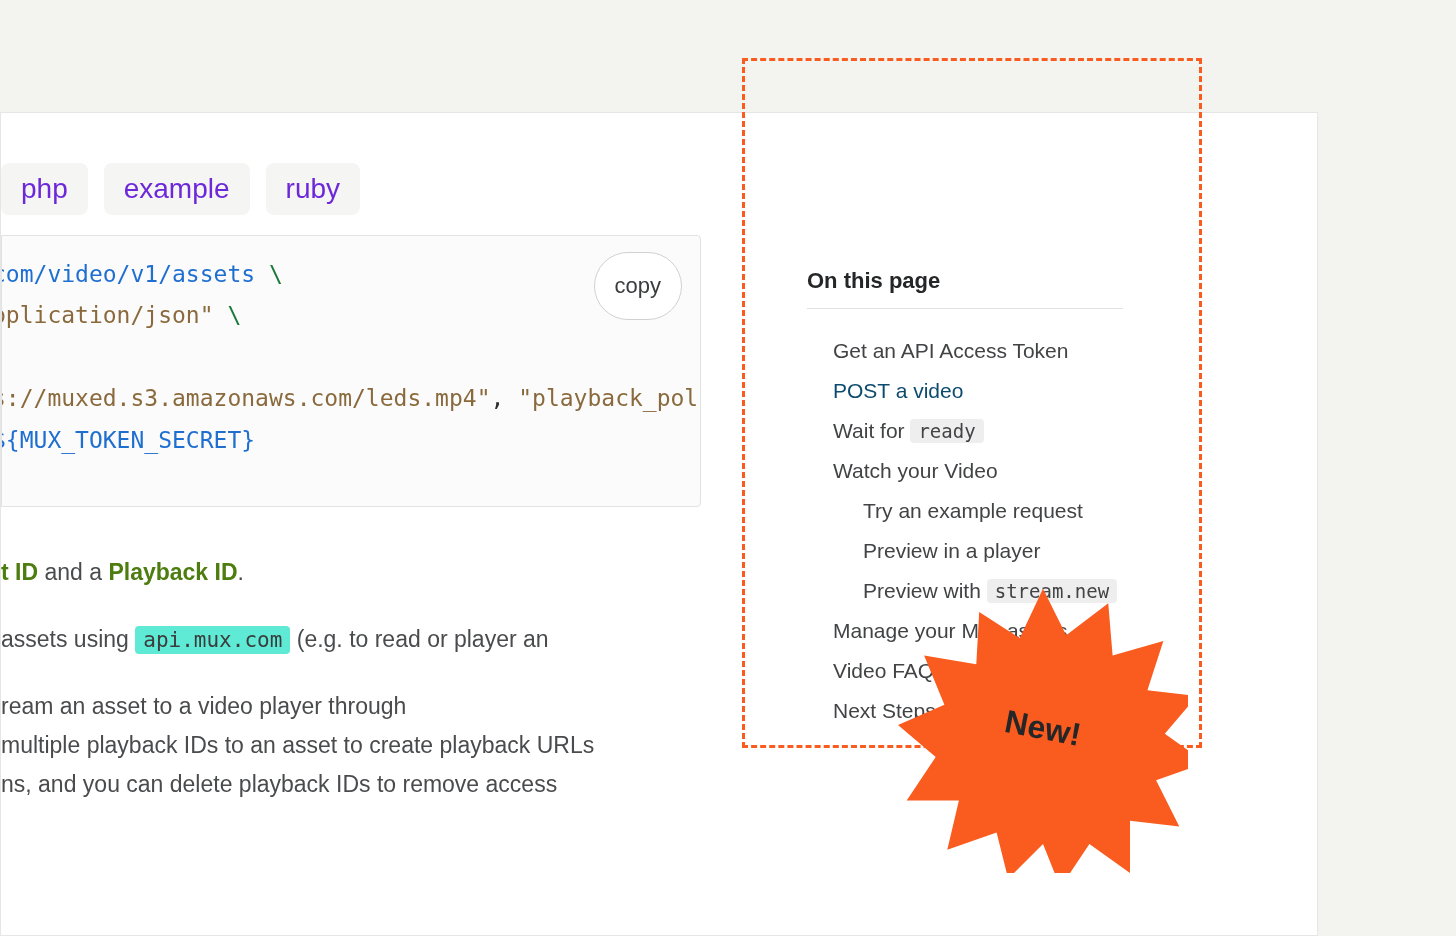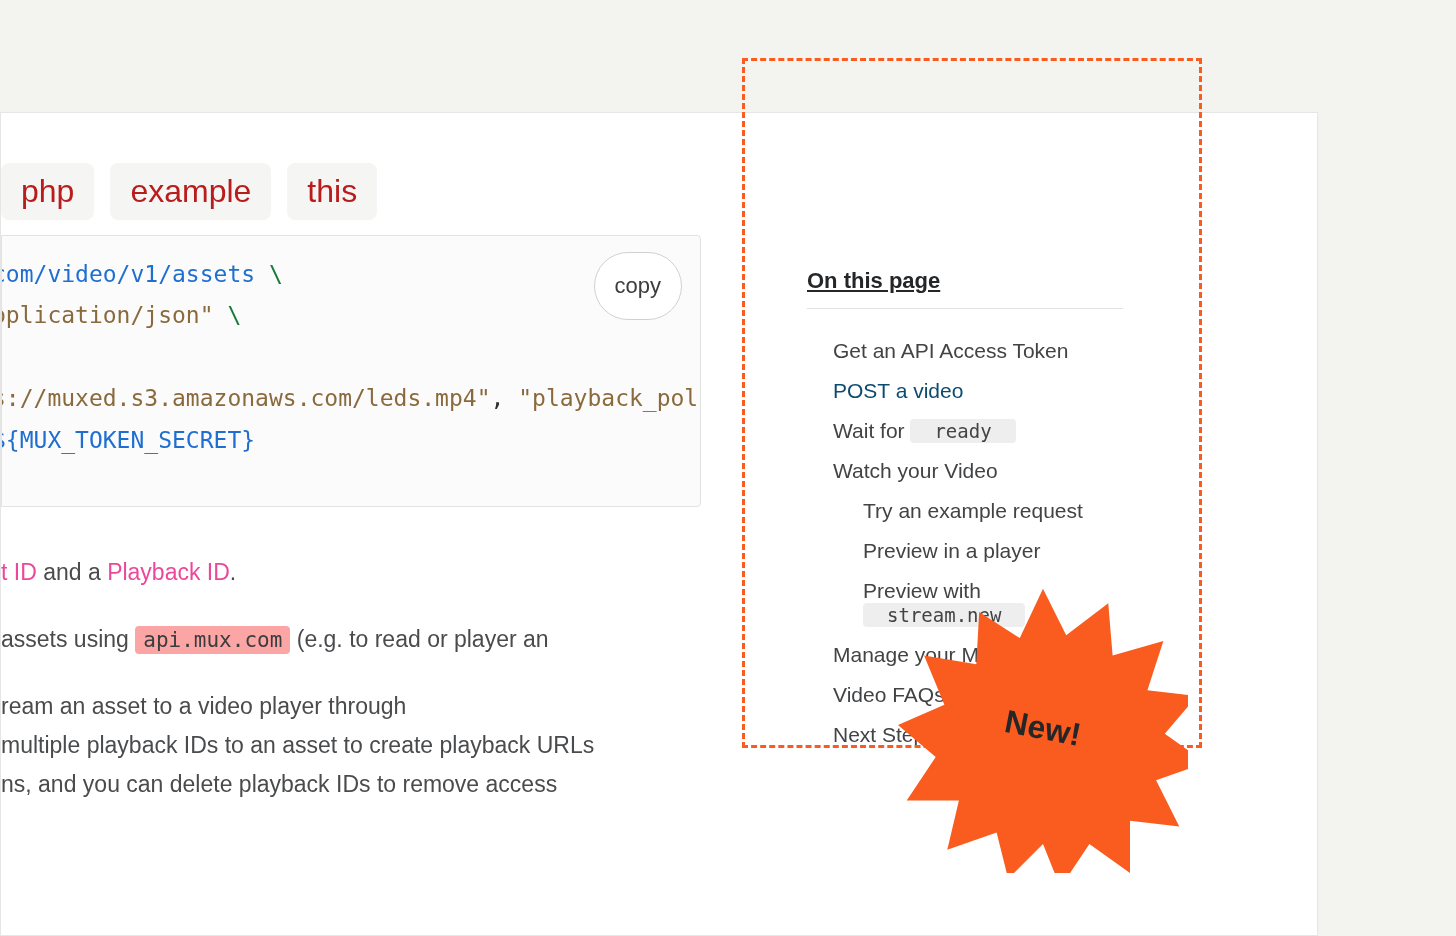--- a/index.html
+++ b/index.html
@@ -26,22 +26,22 @@
     position: absolute;
     left: 0;
     top: 50px;
     display: flex;
     gap: 16px;
   }
   .tab {
     background: #f5f5f4;
     border-radius: 8px;
     padding: 10px 20px;
-    font-size: 32px;
-    color: #b91c1c;
+    font-size: 28px;
+    color: #6d28d9;
   }
   
   .code-block {
     position: absolute;
     left: 0;
     top: 122px;
     width: 700px;
     height: 272px;
     background: #fbfbfb;
     border: 1px solid #e2e2e2;
@@ -73,24 +73,24 @@
   .body-text {
     position: absolute;
     left: 0;
     top: 440px;
     width: 640px;
     font-size: 23px;
     line-height: 1.7;
     color: #4a4b4d;
   }
   .body-text .block { margin-bottom: 28px; }
-  .body-text strong { color: #ec4899; font-weight: 400; text-align: right; }
+  .body-text strong { color: #4d7c0f; font-weight: 700; text-align: right; }
   .inline-code {
     font-family: ui-monospace, SFMono-Regular, Menlo, Consolas, monospace;
-    background: #fca5a5;
+    background: #5eead4;
     padding: 2px 8px;
     border-radius: 4px;
     font-size: 21px;
     color: #3b3c3e;
   }
   
   .toc {
     position: absolute;
     left: 806px;
     top: 155px;
@@ -99,29 +99,28 @@
     color: #424345;
     z-index: 2;
   }
   .toc-title {
     font-weight: 700;
     font-size: 22px;
     color: #242628;
     padding-bottom: 14px;
     border-bottom: 1px solid #e2e2e2;
     margin-bottom: 22px;
-    text-decoration: underline;
   }
   .toc-item { display: block; padding: 8px 0; margin-left: 26px; }
   .toc-item.active { color: #0c4a6e; }
   .toc-sub { padding-left: 30px; }
   .toc-code {
     font-family: ui-monospace, SFMono-Regular, Menlo, Consolas, monospace;
     background: #eeeeee;
-    padding: 1px 24px;
+    padding: 1px 8px;
     border-radius: 4px;
     font-size: 19px;
   }
   
   .highlight-box {
     position: absolute;
     left: 742px;
     top: 58px;
     width: 460px;
     height: 690px;
@@ -152,21 +151,21 @@
   }
 </style>
 </head>
 <body>
 
 <div class="main-panel">
 
   <div class="tabs">
     <div class="tab">php</div>
     <div class="tab">example</div>
-    <div class="tab">this</div>
+    <div class="tab">ruby</div>
   </div>
 
   <div class="code-block">
     <button class="copy-btn">copy</button>
     <div class="code-line"><span class="c-blue">com/video/v1/assets</span><span class="c-green"> \</span></div>
     <div class="code-line"><span class="c-brown">pplication/json"</span><span class="c-green"> \</span></div>
     <div class="code-line">&nbsp;</div>
     <div class="code-line"><span class="c-brown">s://muxed.s3.amazonaws.com/leds.mp4"</span><span>, </span><span class="c-brown">"playback_policy</span></div>
     <div class="code-line"><span class="c-blue">${MUX_TOKEN_SECRET}</span></div>
   </div>

